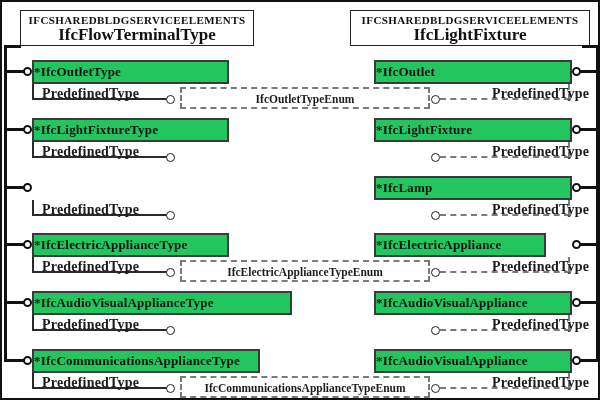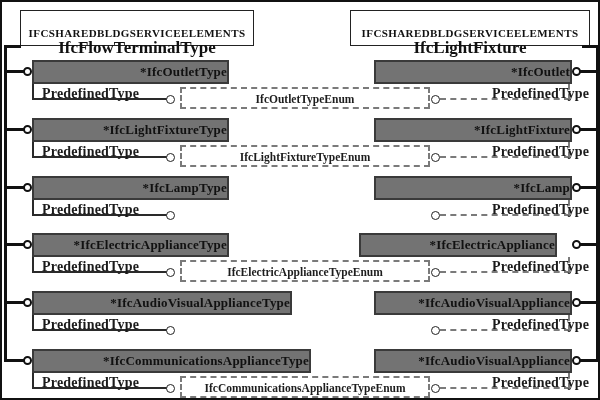--- a/index.html
+++ b/index.html
@@ -4,28 +4,28 @@
 <style>
   html,body{margin:0;padding:0;background:#fff;}
   .canvas{
     position:relative;width:600px;height:400px;background:#fff;
     border:2px solid #111;box-sizing:border-box;overflow:hidden;
     font-family:"Liberation Serif","DejaVu Serif",serif;color:#111;
   }
   
   .header-box{
     position:absolute;border:1.5px solid #222;background:#fff;
-    text-align:center;box-sizing:border-box;padding-top:15px;
+    text-align:center;box-sizing:border-box;padding-top:2px;
   }
   .header-schema{display:block;font-weight:bold;font-size:11px;letter-spacing:.4px;line-height:15px;}
   .header-entity{display:block;font-weight:bold;font-size:17px;line-height:14px;}
   
   .entity-box{
-    position:absolute;height:24px;border:2px solid #3a3a3a;background:#737373;
-    box-sizing:border-box;text-align:right;z-index:2;
+    position:absolute;height:24px;border:2px solid #3a3a3a;background:#22c55e;
+    box-sizing:border-box;text-align:left;z-index:2;
   }
   .entity-name{font-weight:bold;font-size:13px;line-height:20px;letter-spacing:.2px;white-space:nowrap;}
   
   .enum-box{
     position:absolute;height:22px;border:2px dashed #7a7a7a;background:#fff;
     box-sizing:border-box;text-align:center;z-index:1;
   }
   .enum-name{font-weight:bold;font-size:11.5px;line-height:17px;color:#1d1d1d;white-space:nowrap;}
   
   .hline{position:absolute;height:3px;background:#111;z-index:1;}
@@ -95,40 +95,34 @@
   <div class="row" style="top:116px">
     <div class="hline" style="left:4px;top:10px;width:18px"></div>
     <div class="circle" style="left:21px;top:7px"></div>
     <div class="entity-box" style="left:30px;top:0;width:197px">
       <span class="entity-name">*IfcLightFixtureType</span>
     </div>
     <div class="thinline" style="left:30px;top:24px;width:2px;height:16px"></div>
     <div class="attr-label" style="left:40px;top:26px">PredefinedType</div>
     <div class="thinline" style="left:30px;top:38px;width:135px;height:2px"></div>
     <div class="small-circle" style="left:164px;top:35px"></div>
-    <div class="enum-box" style="left:178px;top:27px;width:250px">
-      <span class="enum-name">IfcLightFixtureTypeEnum</span>
-    </div>
     <div class="small-circle" style="left:429px;top:35px"></div>
     <div class="dash-h" style="left:438px;top:38px;width:130px"></div>
     <div class="attr-label" style="left:490px;top:26px">PredefinedType</div>
     <div class="dash-v" style="left:566px;top:24px;height:15px"></div>
     <div class="entity-box" style="left:372px;top:0;width:198px">
       <span class="entity-name">*IfcLightFixture</span>
     </div>
     <div class="circle" style="left:570px;top:7px"></div>
     <div class="hline" style="left:578px;top:10px;width:18px"></div>
   </div>
 
   <div class="row" style="top:174px">
     <div class="hline" style="left:4px;top:10px;width:18px"></div>
     <div class="circle" style="left:21px;top:7px"></div>
-    <div class="entity-box" style="left:30px;top:0;width:197px">
-      <span class="entity-name">*IfcLampType</span>
-    </div>
     <div class="thinline" style="left:30px;top:24px;width:2px;height:16px"></div>
     <div class="attr-label" style="left:40px;top:26px">PredefinedType</div>
     <div class="thinline" style="left:30px;top:38px;width:135px;height:2px"></div>
     <div class="small-circle" style="left:164px;top:35px"></div>
     <div class="small-circle" style="left:429px;top:35px"></div>
     <div class="dash-h" style="left:438px;top:38px;width:130px"></div>
     <div class="attr-label" style="left:490px;top:26px">PredefinedType</div>
     <div class="dash-v" style="left:566px;top:24px;height:15px"></div>
     <div class="entity-box" style="left:372px;top:0;width:198px">
       <span class="entity-name">*IfcLamp</span>
@@ -147,21 +141,21 @@
     <div class="attr-label" style="left:40px;top:26px">PredefinedType</div>
     <div class="thinline" style="left:30px;top:38px;width:135px;height:2px"></div>
     <div class="small-circle" style="left:164px;top:35px"></div>
     <div class="enum-box" style="left:178px;top:27px;width:250px">
       <span class="enum-name">IfcElectricApplianceTypeEnum</span>
     </div>
     <div class="small-circle" style="left:429px;top:35px"></div>
     <div class="dash-h" style="left:438px;top:38px;width:130px"></div>
     <div class="attr-label" style="left:490px;top:26px">PredefinedType</div>
     <div class="dash-v" style="left:566px;top:24px;height:15px"></div>
-    <div class="entity-box" style="left:357px;top:0;width:198px">
+    <div class="entity-box" style="left:372px;top:0;width:172px">
       <span class="entity-name">*IfcElectricAppliance</span>
     </div>
     <div class="circle" style="left:570px;top:7px"></div>
     <div class="hline" style="left:578px;top:10px;width:18px"></div>
   </div>
 
   <div class="row" style="top:289px">
     <div class="hline" style="left:4px;top:10px;width:18px"></div>
     <div class="circle" style="left:21px;top:7px"></div>
     <div class="entity-box" style="left:30px;top:0;width:260px">
@@ -178,21 +172,21 @@
     <div class="entity-box" style="left:372px;top:0;width:198px">
       <span class="entity-name">*IfcAudioVisualAppliance</span>
     </div>
     <div class="circle" style="left:570px;top:7px"></div>
     <div class="hline" style="left:578px;top:10px;width:18px"></div>
   </div>
 
   <div class="row" style="top:347px">
     <div class="hline" style="left:4px;top:10px;width:18px"></div>
     <div class="circle" style="left:21px;top:7px"></div>
-    <div class="entity-box" style="left:30px;top:0;width:279px">
+    <div class="entity-box" style="left:30px;top:0;width:228px">
       <span class="entity-name">*IfcCommunicationsApplianceType</span>
     </div>
     <div class="thinline" style="left:30px;top:24px;width:2px;height:16px"></div>
     <div class="attr-label" style="left:40px;top:26px">PredefinedType</div>
     <div class="thinline" style="left:30px;top:38px;width:135px;height:2px"></div>
     <div class="small-circle" style="left:164px;top:35px"></div>
     <div class="enum-box" style="left:178px;top:27px;width:250px">
       <span class="enum-name">IfcCommunicationsApplianceTypeEnum</span>
     </div>
     <div class="small-circle" style="left:429px;top:35px"></div>

